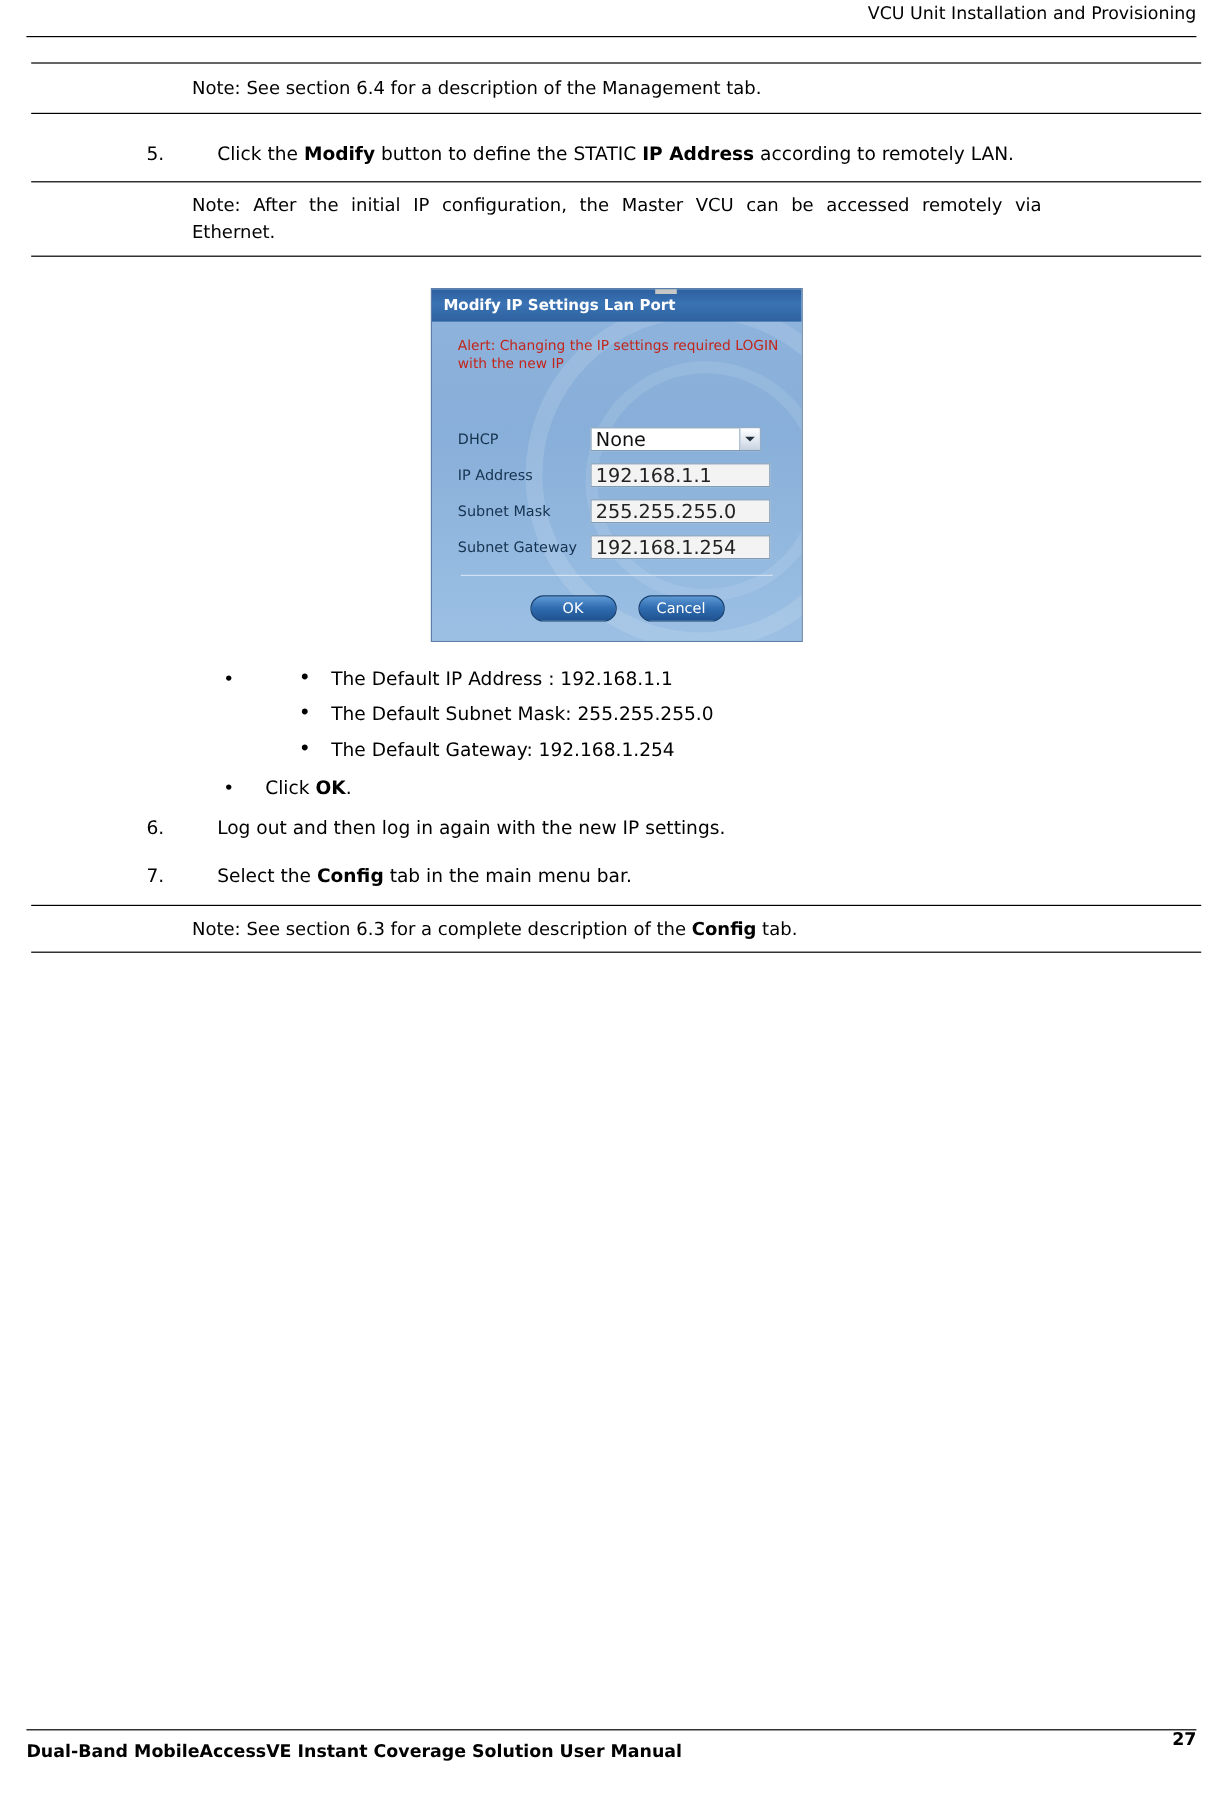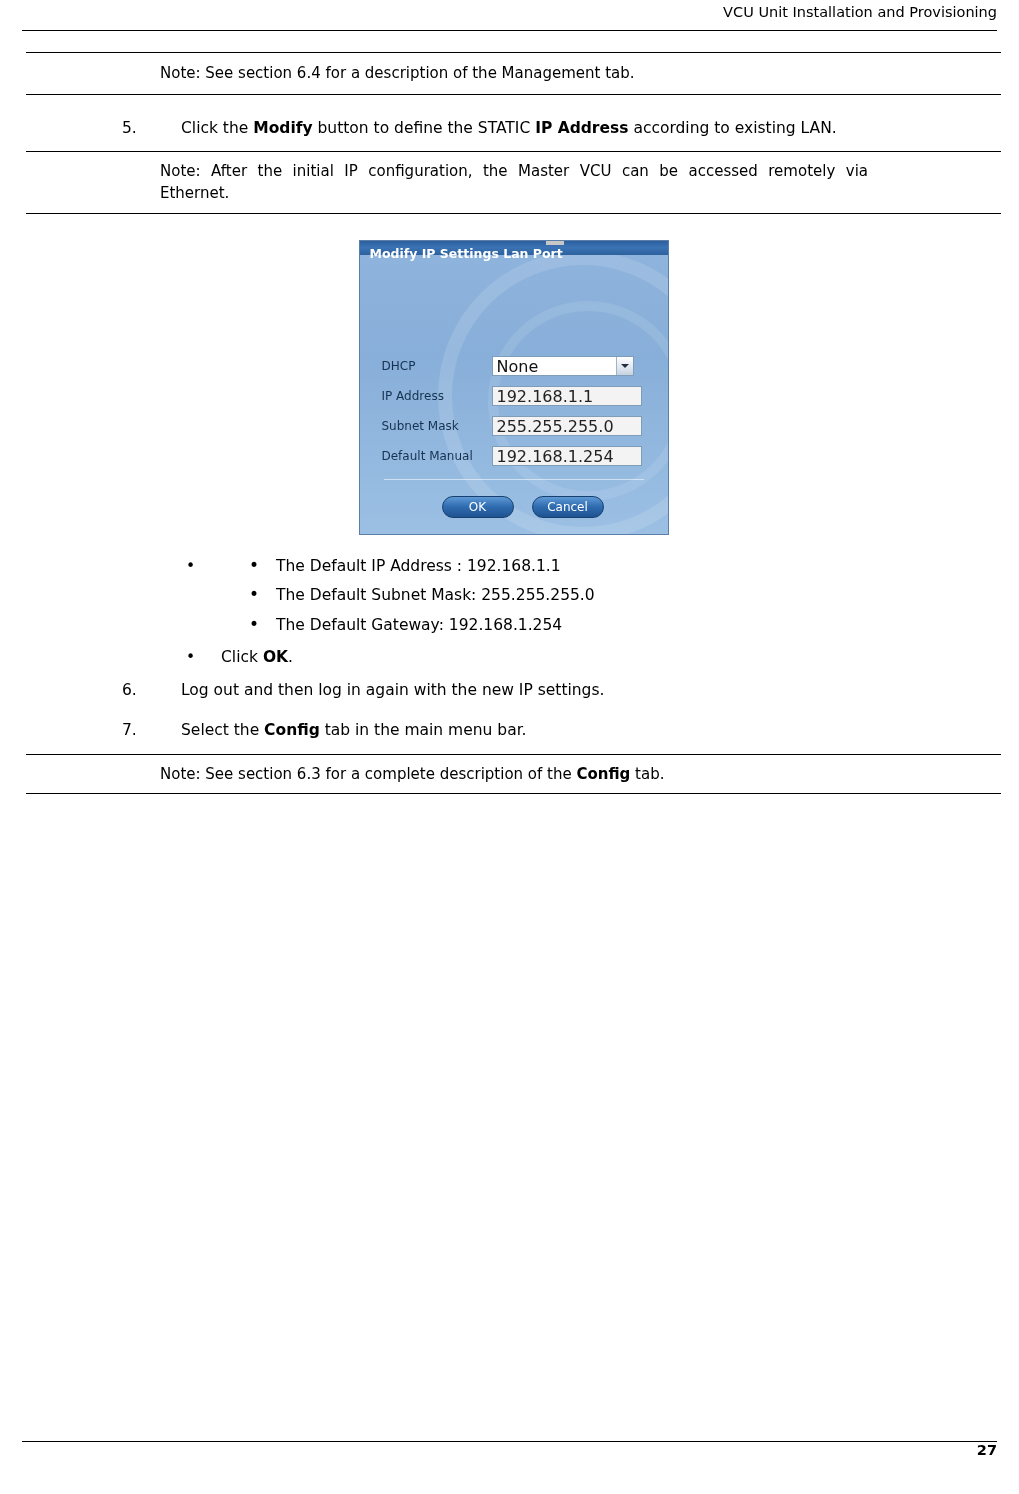--- a/index.html
+++ b/index.html
@@ -142,21 +142,21 @@
     right: -20px;
     top: 60px;
     width: 200px;
     height: 200px;
     border-radius: 50%;
     border: 10px solid rgba(255,255,255,0.10);
     box-sizing: border-box;
   }
   .dialog-titlebar {
     position: relative;
-    height: 14px;
+    height: 27px;
     background: linear-gradient(180deg,#2c5f9e 0%, #3a73b4 45%, #2e619e 100%);
     border-bottom: 1px solid #2a5party;
     box-sizing: border-box;
     text-align: center;
   }
   .dialog-title {
     position: absolute;
     left: 10px;
     top: 5px;
     color: #ffffff;
@@ -311,35 +311,36 @@
   <div class="header">
     <div class="header-title">VCU Unit Installation and Provisioning</div>
     <div class="header-rule"></div>
   </div>
 
   <div class="content">
 
     <div class="note-box plain">Note: See section 6.4 for a description of the Management tab.</div>
 
     <div class="numbered">
-      <span class="num">5.</span><span>Click the </span><b>Modify</b><span> button to define the STATIC </span><b>IP Address</b><span> according to existing LAN.</span>
+      <span class="num">5.</span><span>Click the </span><b>Modify</b><span> button to define the STATIC </span><b>IP Address</b><span> according to remotely LAN.</span>
     </div>
 
     <div class="note-box gap-note">Note: After the initial IP configuration, the Master VCU can be accessed remotely via Ethernet.</div>
 
     <div class="figure">
       <div class="dialog">
         <div class="dialog-watermark"></div>
         <div class="dialog-watermark2"></div>
 
         <div class="dialog-titlebar">
           <div class="dialog-title">Modify IP Settings Lan Port</div>
           <div class="dialog-titlebar-notch"></div>
         </div>
 
+        <div class="alert-text">Alert: Changing the IP settings required LOGIN with the new IP</div>
 
         
         <div class="field-row" style="top:115px; width:266px;">
           <div class="field-label">DHCP</div>
           <div class="field-select">
             <span>None</span>
             <span class="select-arrow"></span>
           </div>
         </div>
 
@@ -350,21 +351,21 @@
         </div>
 
         
         <div class="field-row" style="top:175px; width:266px;">
           <div class="field-label">Subnet Mask</div>
           <div class="field-input">255.255.255.0</div>
         </div>
 
         
         <div class="field-row" style="top:205px; width:266px;">
-          <div class="field-label">Default Manual</div>
+          <div class="field-label">Subnet Gateway</div>
           <div class="field-input">192.168.1.254</div>
         </div>
 
         <div class="dialog-sep"></div>
 
         <div class="btn ok">OK</div>
         <div class="btn cancel">Cancel</div>
       </div>
     </div>
 
@@ -395,15 +396,16 @@
       <span class="num">7.</span><span>Select the </span><b>Config</b><span> tab in the main menu bar.</span>
     </div>
 
     <div class="note-box gap-note">
       <span>Note: See section 6.3 for a complete description of the </span><b>Config</b><span> tab.</span>
     </div>
 
   </div>
 
   <div class="footer-rule"></div>
+  <div class="footer-left">Dual-Band MobileAccessVE Instant Coverage Solution User Manual</div>
   <div class="footer-right">27</div>
 
 </div>
 
 </body></html>

